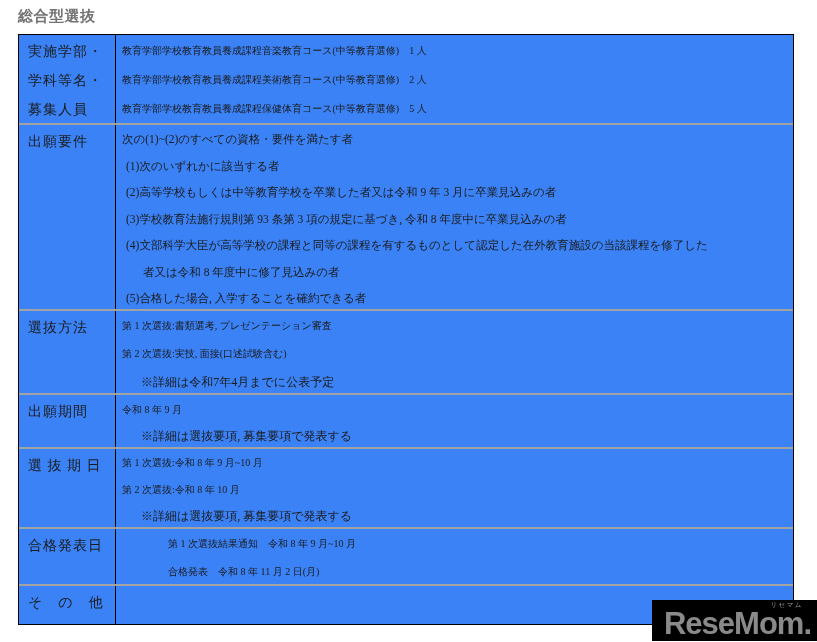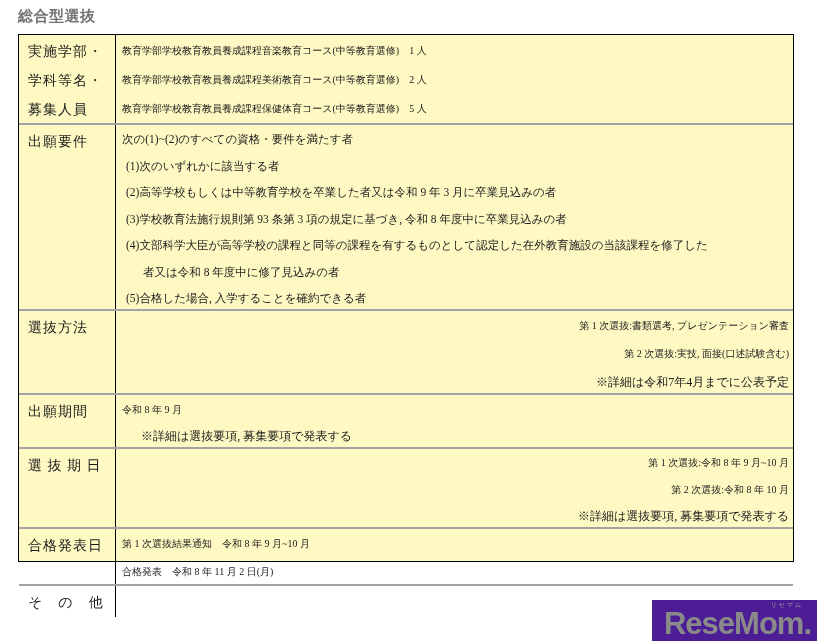--- a/index.html
+++ b/index.html
@@ -16,65 +16,65 @@
     left: 18px; top: 7px;
     font-family: "Liberation Sans", "DejaVu Sans", sans-serif;
     font-weight: bold;
     font-size: 15px;
     letter-spacing: 0.5px;
     color: #737373;
   }
   .tbl {
     position: absolute;
     left: 18px; top: 34px;
-    width: 776px; height: 528px;
+    width: 776px; height: 591px;
     border: 1px solid #000;
     box-sizing: border-box;
     display: flex;
     flex-direction: column;
-    background: #fef9c3;
+    background: #3b82f6;
   }
   .row { display: flex; box-sizing: border-box; }
   .row + .row { border-top: 2px solid #a3a3a3; }
   .r1 { height: 88px; }
   .r2 { height: 186px; }
   .r3 { height: 84px; }
   .r4 { height: 54px; }
   .r5 { height: 80px; }
-  .r6 { height: 57px; }
+  .r6 { height: 57px; gap: 46px; }
   .r7 { flex: 1; }
   .lbl {
     width: 97px;
     box-sizing: border-box;
     border-right: 1px solid #000;
     padding: 2px 2px 0 9px;
     font-size: 14px;
     line-height: 29px;
     letter-spacing: 1px;
     flex-shrink: 0;
   }
   .cnt {
     flex: 1;
     box-sizing: border-box;
     padding: 1px 4px 0 6px;
     overflow: hidden;
   }
   .ln   { font-size: 10px;   line-height: 29px;   white-space: nowrap; }
   .sm   { font-size: 11.5px; line-height: 26.5px; white-space: nowrap; }
   .note { font-size: 12px;   white-space: nowrap; padding-left: 19px; }
-  .r3 .ln, .r3 .note { line-height: 28px; text-align: right; }
+  .r3 .ln, .r3 .note { line-height: 28px; }
   .r4 .ln, .r4 .note { line-height: 27px; }
-  .r5 .ln, .r5 .note { line-height: 26.5px; text-align: right; }
+  .r5 .ln, .r5 .note { line-height: 26.5px; }
   .r6 .ln { line-height: 28px; }
   .ind1 { padding-left: 4px; }
   .ind2 { padding-left: 21px; }
   .watermark {
     position: absolute;
     right: 0; bottom: 1px;
-    background: #4c1d95;
+    background: #000000;
     padding: 8px 6px 2px 12px;
     line-height: 1;
   }
   .wm-text {
     font-family: "Liberation Sans", "DejaVu Sans", sans-serif;
     font-weight: 800;
     font-size: 31px;
     letter-spacing: -1px;
     color: #8a8a8a;
   }

